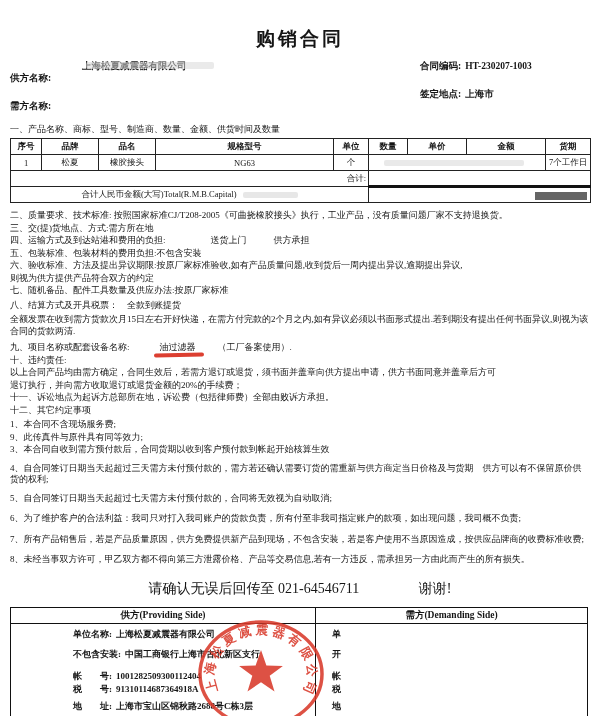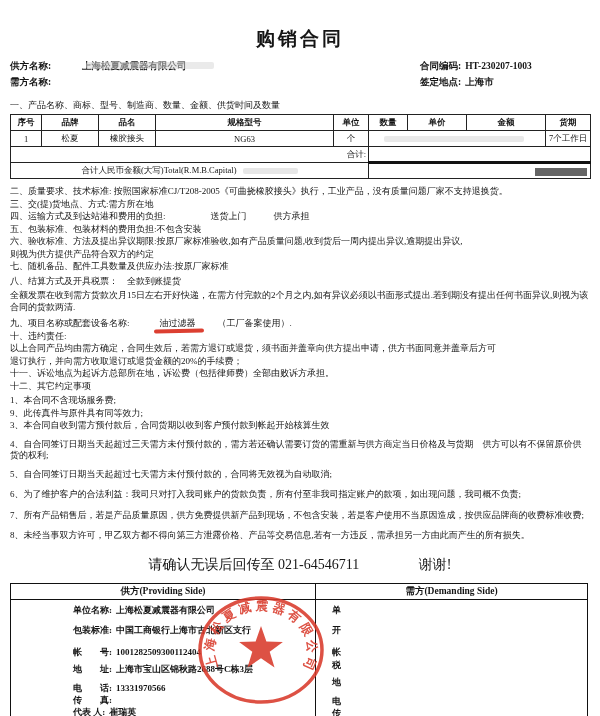--- a/index.html
+++ b/index.html
@@ -4,21 +4,21 @@
 <style>
   html,body{margin:0;padding:0;background:#e8e8e8;}
   .page{
     position:relative;width:600px;height:716px;margin:0 auto;background:#ffffff;
     font-family:"Liberation Serif","DejaVu Serif",serif;color:#151515;overflow:hidden;
     box-sizing:border-box;padding:22px 10px 0 10px;
   }
   .title{text-align:center;font-size:19px;font-weight:bold;letter-spacing:3px;margin-top:4px;}
   .hdr{display:flex;justify-content:space-between;font-size:9.5px;font-weight:bold;margin-top:7px;line-height:15px;}
   .hdr .left{display:flex;}
-  .hdr .left .lab{width:58px;}
+  .hdr .left .lab{width:58px;margin-top:12px;}
   .hdr .left .val{margin-left:14px;}
   .hdr .right{width:170px;display:flex;}
   .hdr .right .lab{margin-right:4px;}
   .section-line{font-size:9px;margin-top:9px;}
   table.prod{border-collapse:collapse;width:580px;margin-top:2px;table-layout:fixed;}
   table.prod td,table.prod th{border:1px solid #222;font-size:8.5px;font-weight:normal;
     text-align:center;padding:1.5px 1px;height:11px;overflow:hidden;white-space:nowrap;}
   table.prod th{font-weight:600;}
   .smudge{background:#cfcfcf;opacity:.45;height:6px;width:140px;margin:1px auto 0 14px;border-radius:2px;}
   .total-label{text-align:right !important;font-weight:bold;padding-right:2px !important;}
@@ -173,26 +173,30 @@
       <div class="cell">供方(Providing Side)</div>
       <div class="cell">需方(Demanding Side)</div>
     </div>
     <div class="pbody">
       <div class="pcol left">
         <div class="prow g0">
           <span class="plab">单位名称:</span>
           <span class="pval">上海松夏减震器有限公司</span>
         </div>
         <div class="prow g1">
-          <span class="plab">包装标准:</span>
+          <span class="plab">不包含安装:</span>
           <span class="pval">中国工商银行上海市古北新区支行</span>
         </div>
         <div class="prow g2">
           <span class="plab">帐　　号:</span>
           <span class="pval">1001282509300112404</span>
+        </div>
+        <div class="prow g3">
+          <span class="plab">税　　号:</span>
+          <span class="pval">91310114687364918A</span>
         </div>
         <div class="prow g4">
           <span class="plab">地　　址:</span>
           <span class="pval">上海市宝山区锦秋路2688号C栋3层</span>
         </div>
         <div class="prow g5">
           <span class="plab">电　　话:</span>
           <span class="pval">13331970566</span>
         </div>
         <div class="prow g6">

